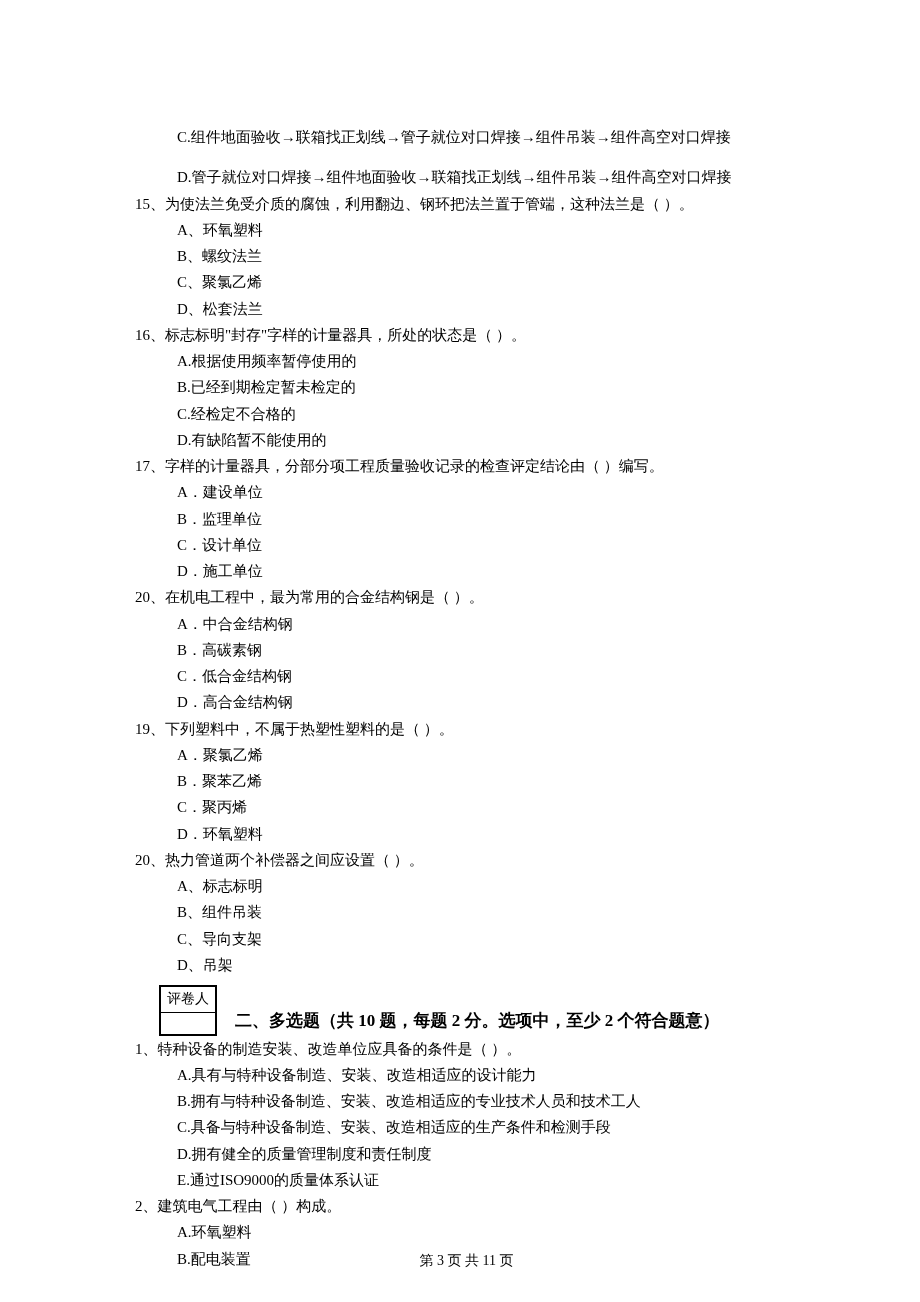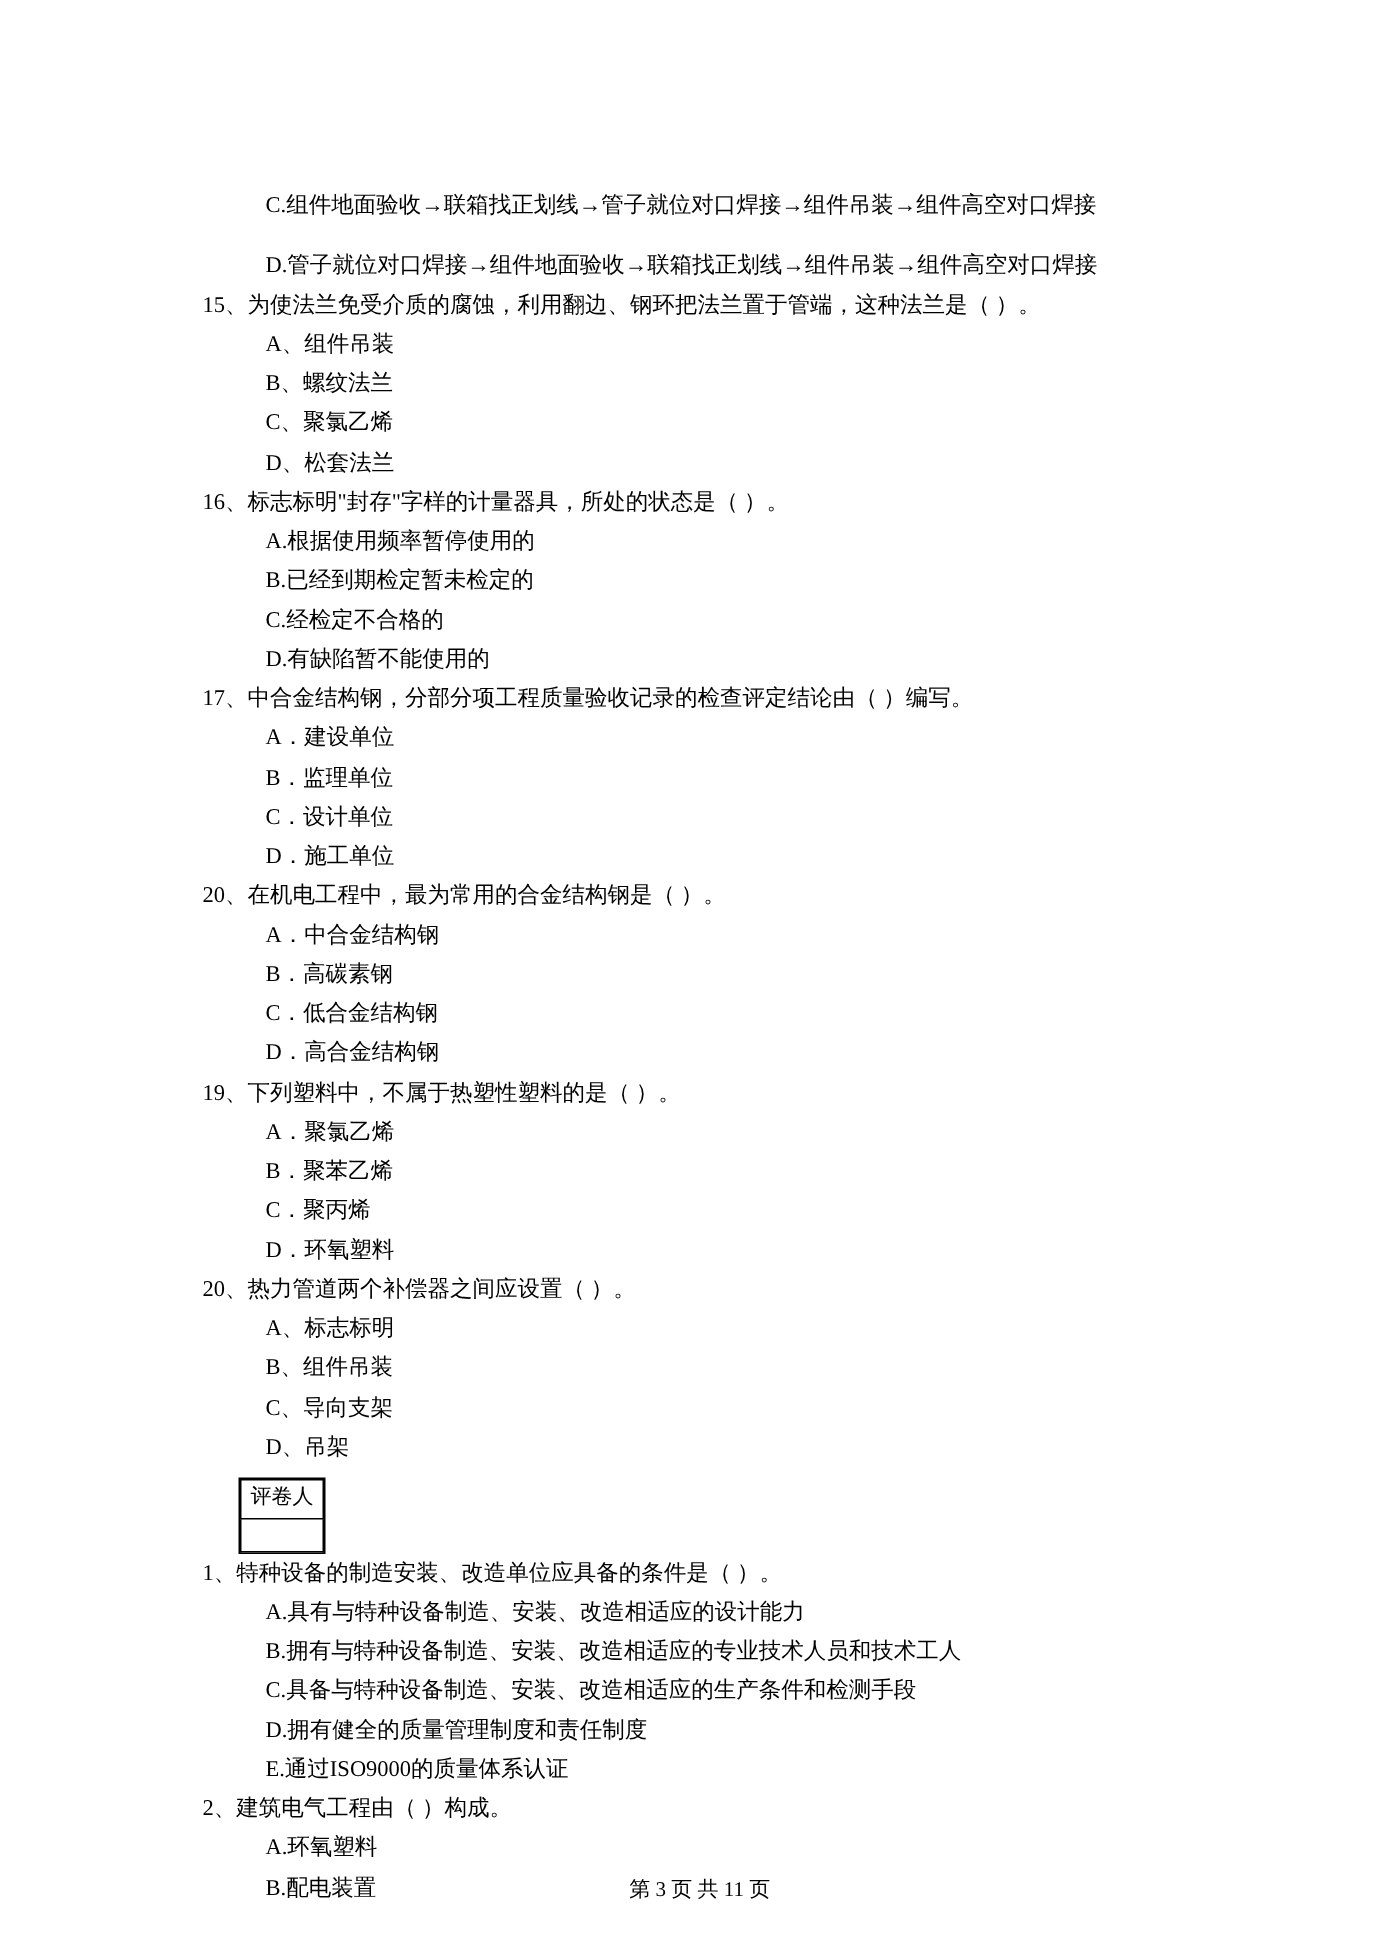--- a/index.html
+++ b/index.html
@@ -54,35 +54,35 @@
   </style>
 </head>
 <body>
 
 <div class="option-ab">C.组件地面验收→联箱找正划线→管子就位对口焊接→组件吊装→组件高空对口焊接</div>
 <div class="option-ab">D.管子就位对口焊接→组件地面验收→联箱找正划线→组件吊装→组件高空对口焊接</div>
 
 <div class="question-line">
   <span>15、</span><span>为使法兰免受介质的腐蚀，利用翻边、钢环把法兰置于管端，这种法兰是（    ）。</span>
 </div>
-<div class="option-letter">A、组件吊装</div>
+<div class="option-letter">A、环氧塑料</div>
 <div class="option-letter">B、螺纹法兰</div>
 <div class="option-letter">C、聚氯乙烯</div>
 <div class="option-letter">D、松套法兰</div>
 
 <div class="question-line">
   <span>16、</span><span>标志标明"封存"字样的计量器具，所处的状态是（    ）。</span>
 </div>
 <div class="option-letter">A.根据使用频率暂停使用的</div>
 <div class="option-letter">B.已经到期检定暂未检定的</div>
 <div class="option-letter">C.经检定不合格的</div>
 <div class="option-letter">D.有缺陷暂不能使用的</div>
 
 <div class="question-line">
-  <span>17、</span><span>中合金结构钢，分部分项工程质量验收记录的检查评定结论由（    ）编写。</span>
+  <span>17、</span><span>字样的计量器具，分部分项工程质量验收记录的检查评定结论由（    ）编写。</span>
 </div>
 <div class="option-letter">A．建设单位</div>
 <div class="option-letter">B．监理单位</div>
 <div class="option-letter">C．设计单位</div>
 <div class="option-letter">D．施工单位</div>
 
 <div class="question-line">
   <span>20、</span><span>在机电工程中，最为常用的合金结构钢是（    ）。</span>
 </div>
 <div class="option-letter">A．中合金结构钢</div>
@@ -110,20 +110,21 @@
   <table class="grader-box">
     <tbody>
         <tr>
           <td>评卷人</td>
         </tr>
     <tr>
           <td></td>
         </tr>
   </tbody>
     </table>
+  <div class="section-heading">二、多选题（共 10 题，每题 2 分。选项中，至少 2 个符合题意）</div>
 </div>
 
 <div class="question-line">
   <span>1、</span><span>特种设备的制造安装、改造单位应具备的条件是（    ）。</span>
 </div>
 <div class="option-letter">A.具有与特种设备制造、安装、改造相适应的设计能力</div>
 <div class="option-letter">B.拥有与特种设备制造、安装、改造相适应的专业技术人员和技术工人</div>
 <div class="option-letter">C.具备与特种设备制造、安装、改造相适应的生产条件和检测手段</div>
 <div class="option-letter">D.拥有健全的质量管理制度和责任制度</div>
 <div class="option-letter">E.通过ISO9000的质量体系认证</div>

